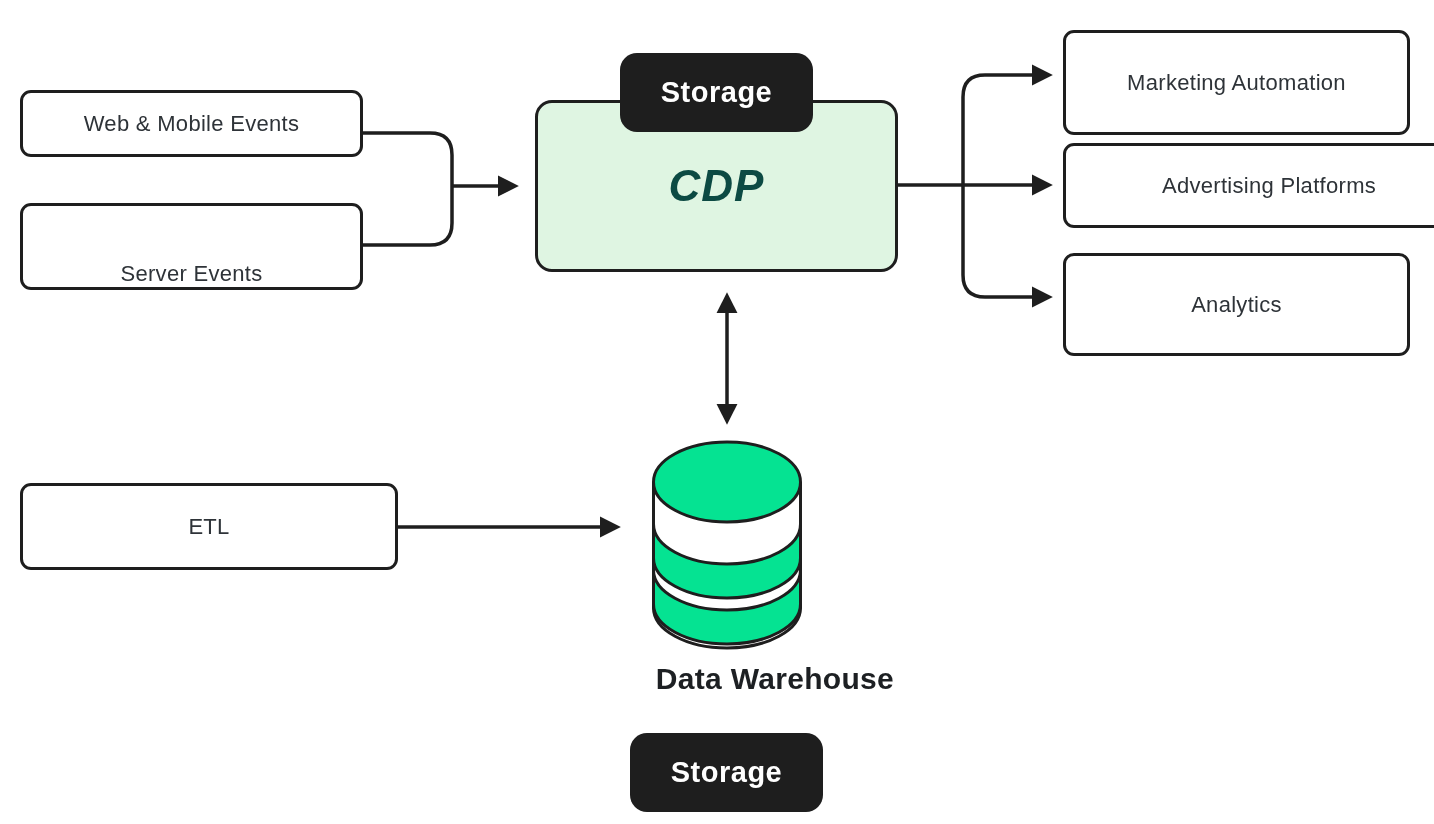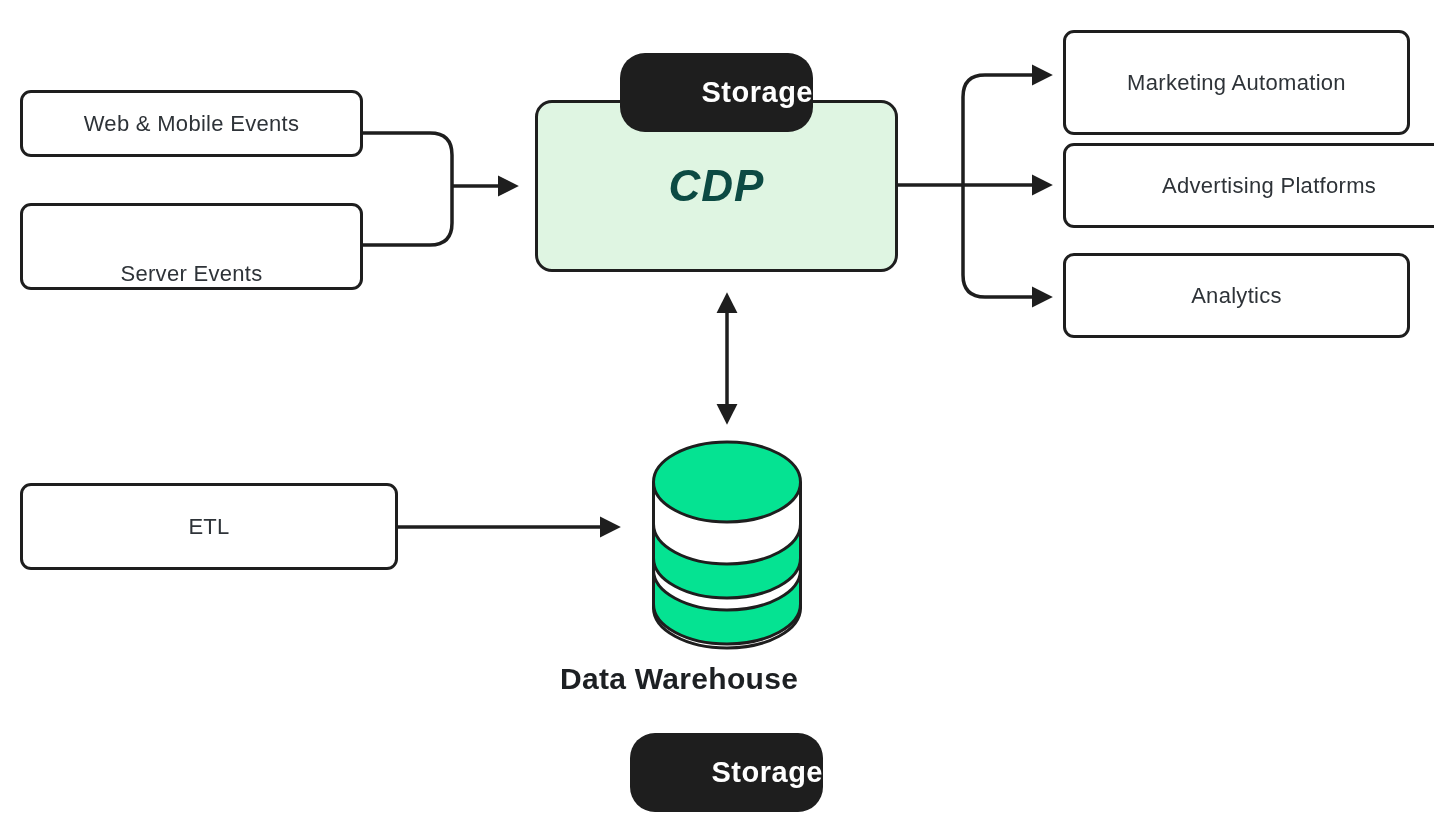--- a/index.html
+++ b/index.html
@@ -46,46 +46,46 @@
     font-size: 44px;
     font-weight: 700;
     letter-spacing: 1px;
     color: #0c4a43;
   }
   .badge {
     position: absolute;
     box-sizing: border-box;
     background: #1e1e1e;
     color: #ffffff;
-    border-radius: 25px;
+    border-radius: 17px;
     display: flex;
     align-items: center;
-    justify-content: flex-end;
+    justify-content: center;
     font-size: 29px;
     font-weight: 600;
     letter-spacing: 0.5px;
     z-index: 3;
   }
   .dw-label {
     position: absolute;
-    text-align: left;
+    text-align: right;
     font-size: 30px;
     font-weight: 600;
     letter-spacing: 0.3px;
     color: #1d2023;
     z-index: 2;
   }
   
   #box-web        { left: 20px;   top: 90px;  width: 343px; height: 67px; }
   #box-server     { left: 20px;   top: 203px; width: 343px; height: 87px; align-items: flex-end; }
   #box-etl        { left: 20px;   top: 483px; width: 378px; height: 87px; }
   #box-cdp        { left: 535px;  top: 100px; width: 363px; height: 172px; }
   #box-marketing  { left: 1063px; top: 30px;  width: 347px; height: 105px; }
   #box-advertising{ left: 1063px; top: 143px; width: 412px; height: 85px; }
-  #box-analytics  { left: 1063px; top: 253px; width: 347px; height: 85px; }
+  #box-analytics  { left: 1063px; top: 253px; width: 347px; height: 103px; }
   #badge-cdp      { left: 620px;  top: 53px;  width: 193px; height: 79px; }
   #badge-warehouse{ left: 630px;  top: 733px; width: 193px; height: 79px; }
   #label-warehouse{ left: 560px;  top: 662px; width: 334px; }
 </style>
 </head>
 <body>
 
 <div class="canvas">
 
   <svg class="wires" width="1434" height="824" viewBox="0 0 1434 824">

